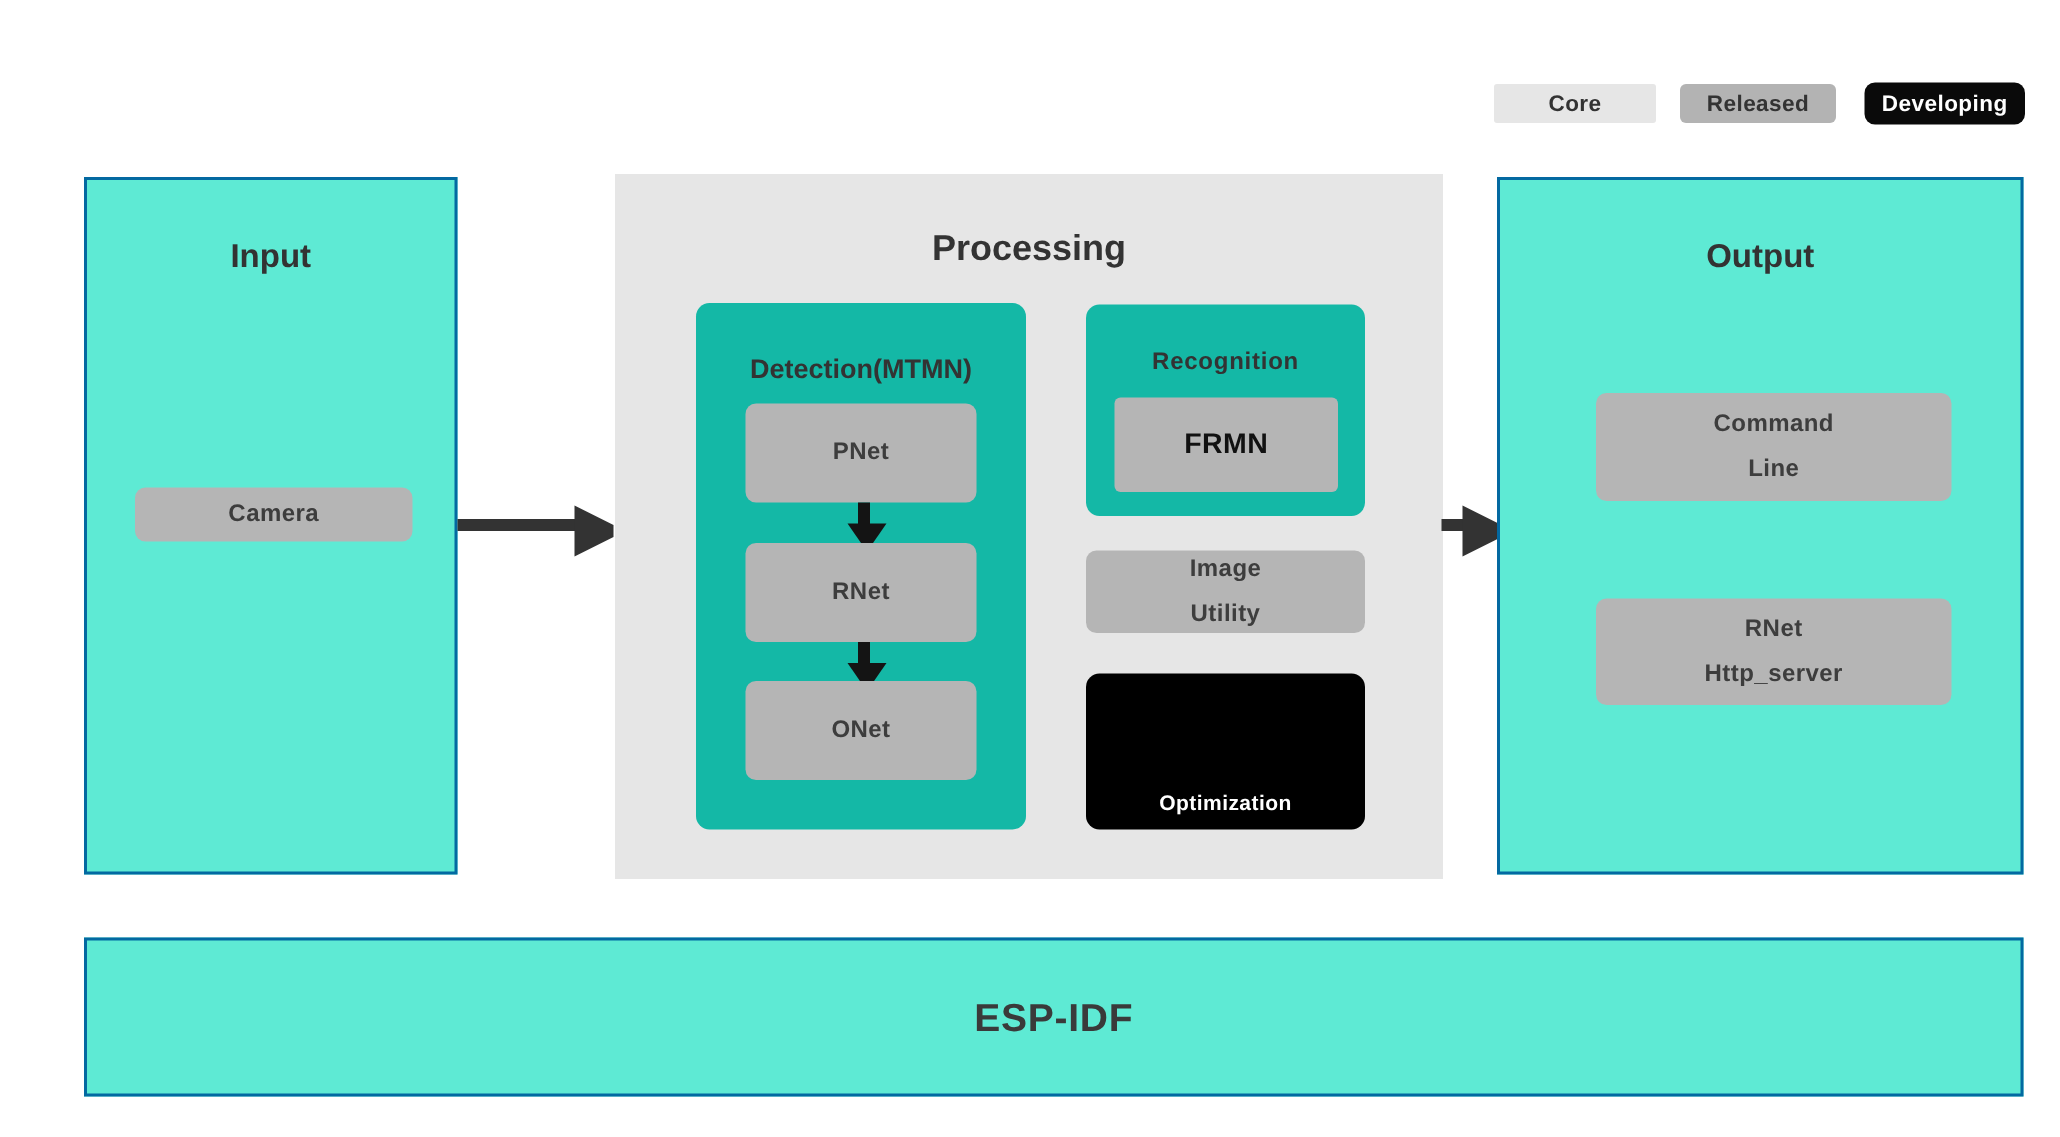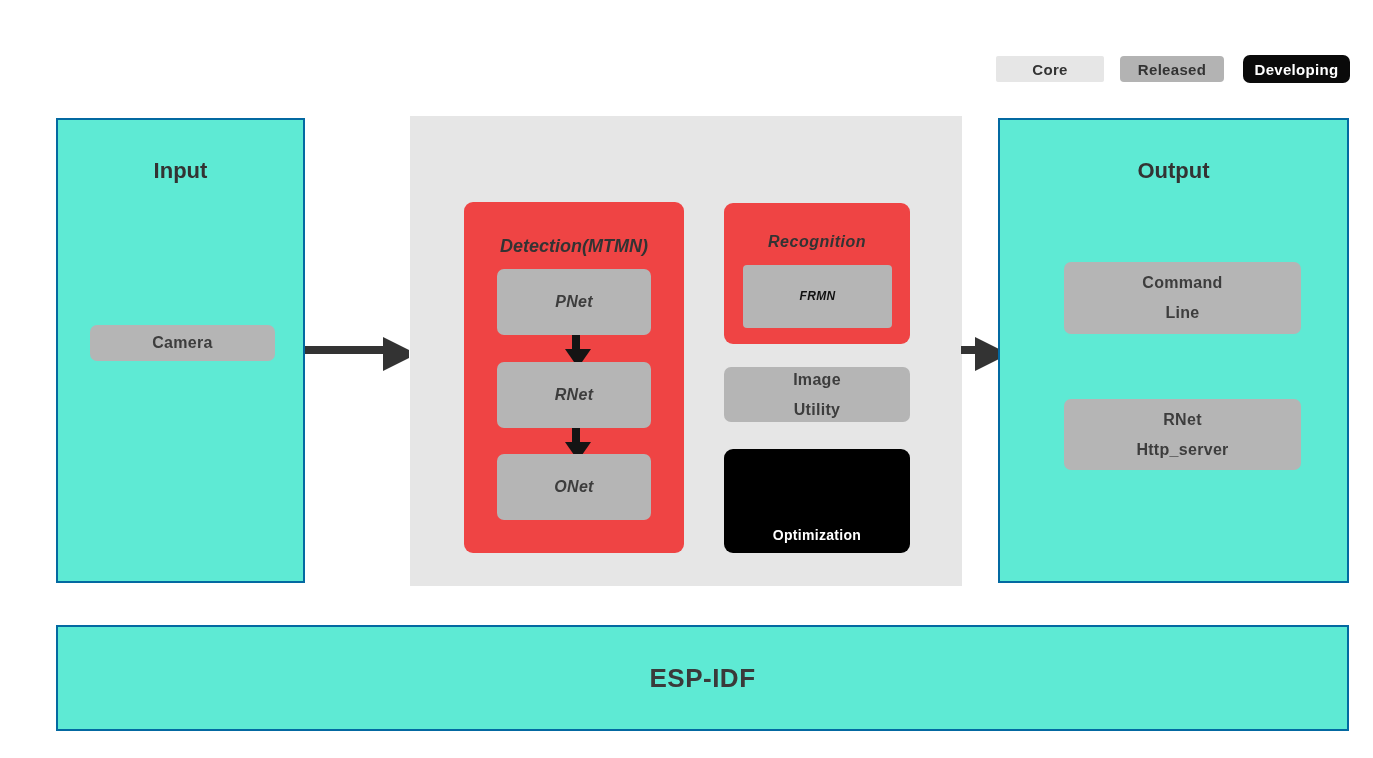--- a/index.html
+++ b/index.html
@@ -43,21 +43,21 @@
     margin-top: 30px;
     text-align: center;
     font-size: 22px;
     font-weight: bold;
     color: #333333;
   }
   .processing-panel .panel-title { margin-top: 28px; font-size: 24px; }
   .esp-title { font-size: 26px; font-weight: bold; color: #3a3a3a; letter-spacing: .5px; }
 
   
-  .subpanel { position: absolute; background: #ef4444; border-radius: 9px; font-style: italic; }
+  .subpanel { position: absolute; background: #14b8a6; border-radius: 9px; }
   .detection-group   { left: 54px;  top: 86px; width: 220px; height: 351px; }
   .recognition-group { left: 314px; top: 87px; width: 186px; height: 141px; }
   .subtitle {
     text-align: center;
     font-weight: bold;
     color: #333333;
   }
   .detection-group .subtitle   { margin-top: 26px; font-size: 18px; }
   .recognition-group .subtitle { margin-top: 22px; font-size: 16px; letter-spacing: .5px; }
 
@@ -74,21 +74,21 @@
     font-size: 16px;
     color: #3d3d3d;
     text-align: center;
     line-height: 1.35;
     letter-spacing: .3px;
   }
   .camera-node   { left: 32px;  top: 205px; width: 185px; height: 36px; }
   .pnet-node     { left: 33px;  top: 67px;  width: 154px; height: 66px; }
   .rnet-node     { left: 33px;  top: 160px; width: 154px; height: 66px; }
   .onet-node     { left: 33px;  top: 252px; width: 154px; height: 66px; }
-  .frmn-node     { left: 19px;  top: 62px;  width: 149px; height: 63px; border-radius: 4px; color: #111111; font-size: 12px; }
+  .frmn-node     { left: 19px;  top: 62px;  width: 149px; height: 63px; border-radius: 4px; color: #111111; font-size: 19px; }
   .imgutil-node  { left: 314px; top: 251px; width: 186px; height: 55px; }
   .optimization-node { left: 314px; top: 333px; width: 186px; height: 104px;
                        background: #000000; color: #ffffff; font-size: 14px; border-radius: 9px; justify-content: flex-end; }
   .cmdline-node  { left: 64px; top: 142px; width: 237px; height: 72px; }
   .wifi-node     { left: 64px; top: 279px; width: 237px; height: 71px; }
 
   
   .harrow { position: absolute; }
   .harrow .shaft { position: absolute; background: #333333; height: 8px; top: 9px; left: 0; }
   .harrow .head  { position: absolute; width: 0; height: 0; top: 0;
@@ -124,20 +124,21 @@
       <span>Camera</span>
     </div>
   </div>
 
   <div class="harrow arrow1">
     <div class="shaft"></div>
     <div class="head"></div>
   </div>
 
   <div class="panel processing-panel">
+    <div class="panel-title">Processing</div>
 
     <div class="subpanel detection-group">
       <div class="subtitle">Detection(MTMN)</div>
       <div class="node pnet-node">PNet</div>
       <div class="varrow varrow-1">
         <div class="vshaft"></div>
         <div class="vhead"></div>
       </div>
       <div class="node rnet-node">RNet</div>
       <div class="varrow varrow-2">

